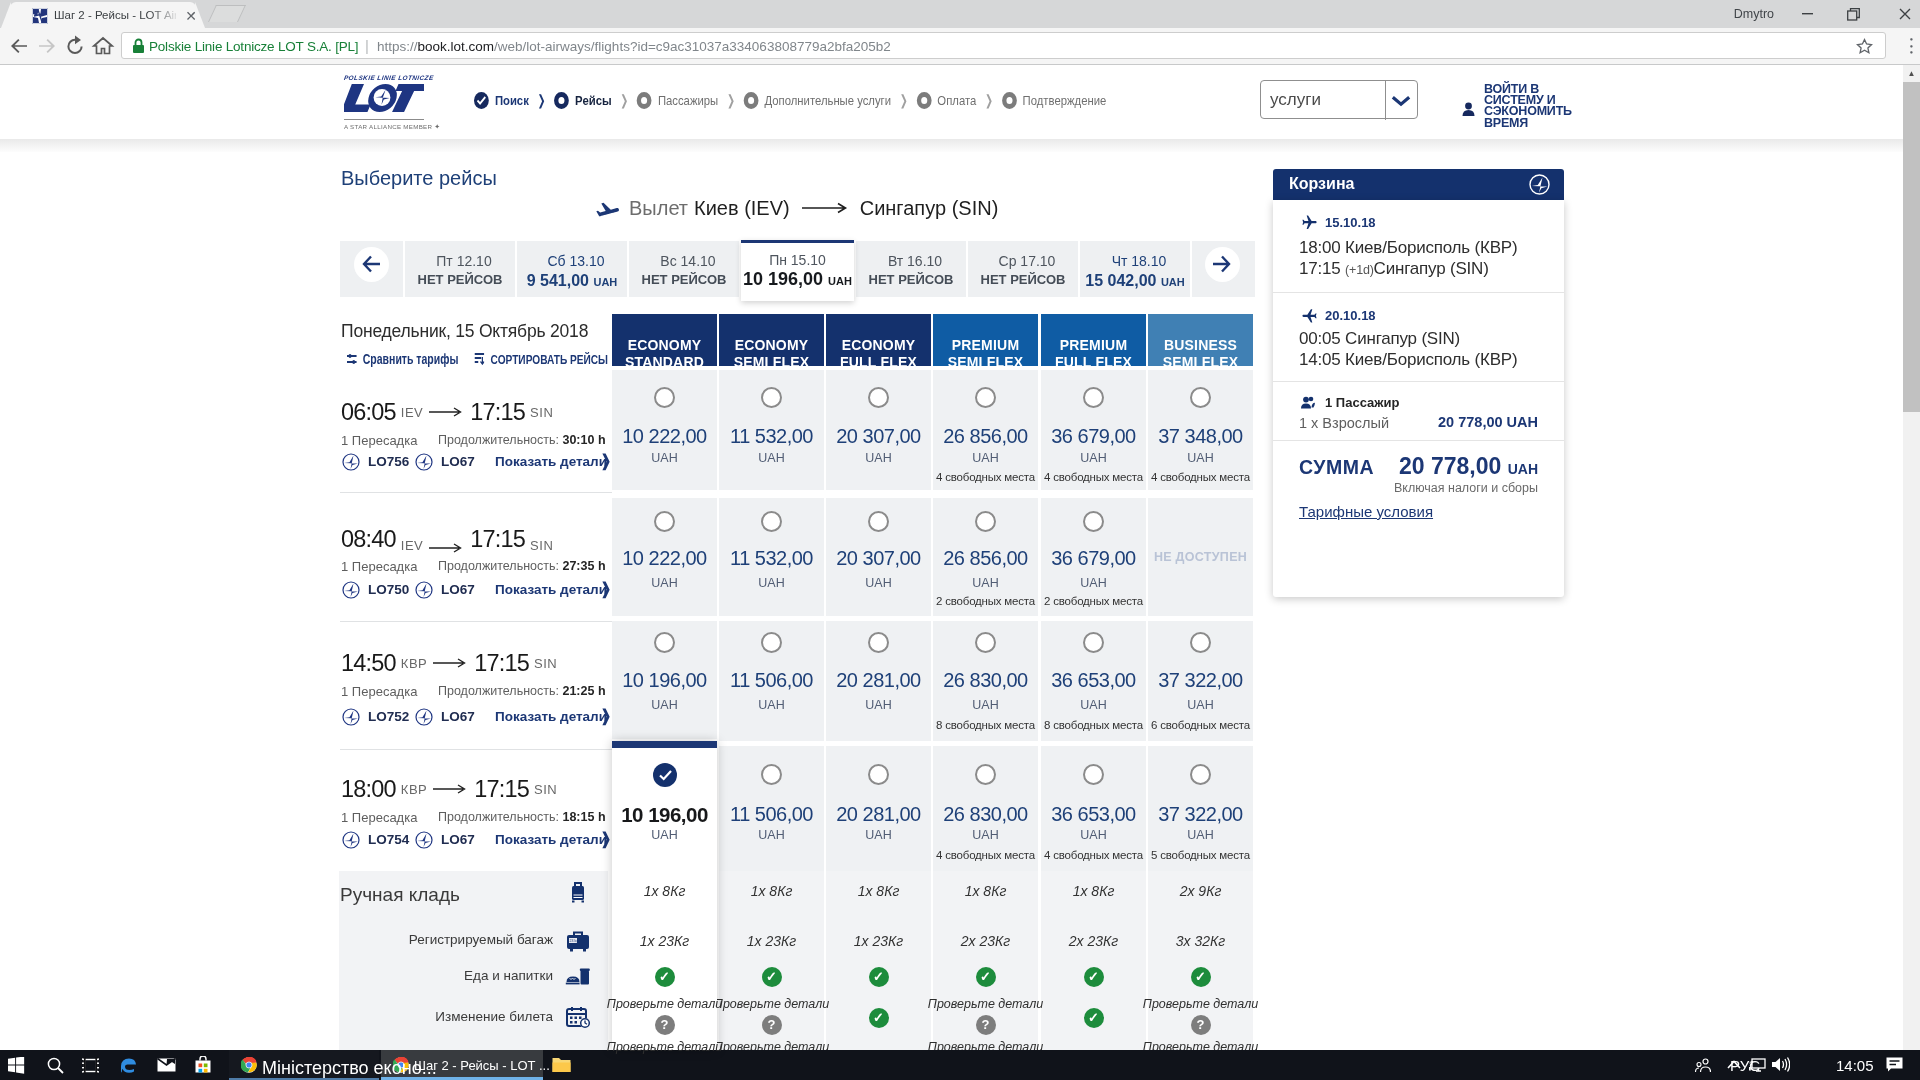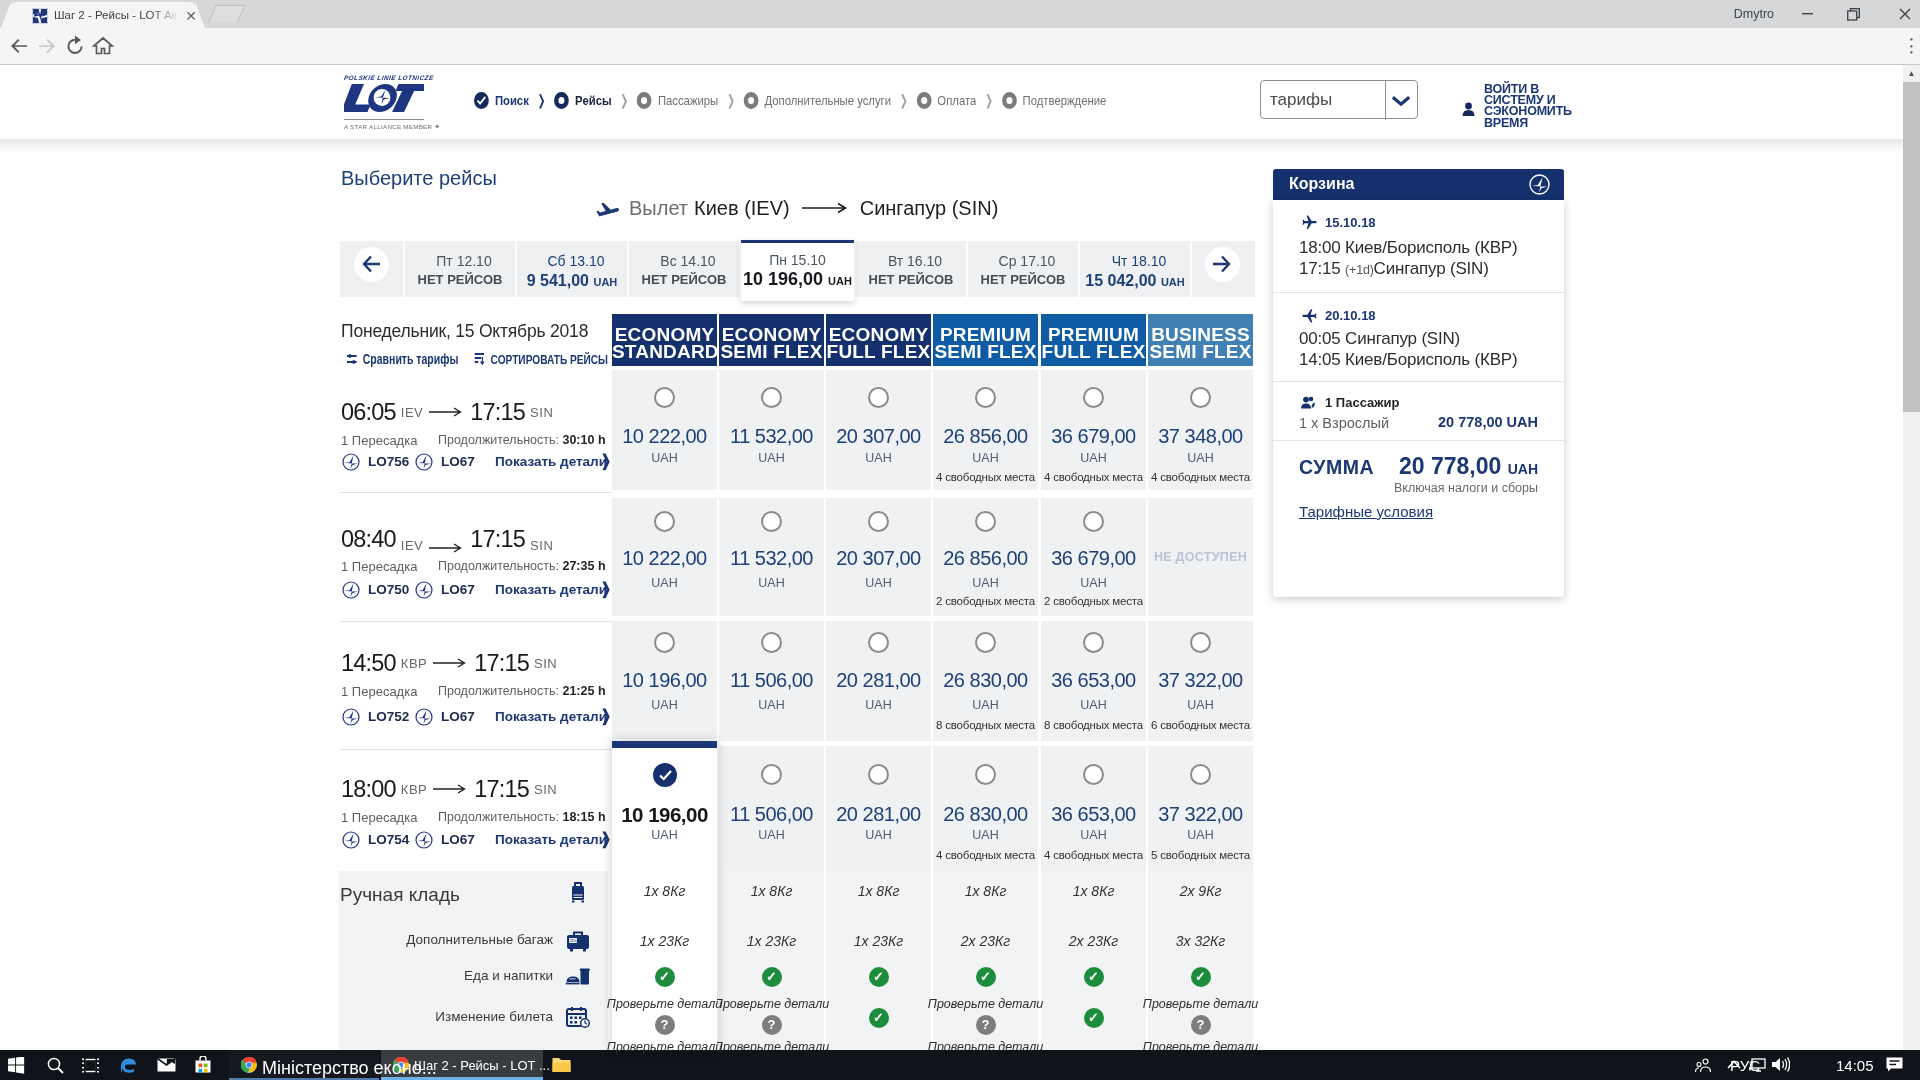--- a/index.html
+++ b/index.html
@@ -33,21 +33,21 @@
 
   
   .dcell { position:absolute; top:241px; height:56px; background:#eef0f2; text-align:center; }
   .dcell .l1 { font-size:14px; color:#4e555e; margin-top:12px;padding-left:8px; }
   .dcell .l2 { font-size:13px; font-weight:bold; color:#454d57; margin-top:3px; }
   .dcell.price .l1 { color:#1e4078; }
   .dcell.price .l2 { font-size:16px; color:#1e4078; }
   .dcell.price .l2 span { font-size:11px; }
 
   
-  .fhead { position:absolute; top:314px; width:105px; height:52px; color:#fff; font-size:19px; font-weight:bold; text-align:center; line-height:16.5px; padding-top:13px; letter-spacing:0.2px; }
+  .fhead { position:absolute; top:314px; width:105px; height:52px; color:#fff; font-size:14px; font-weight:bold; text-align:center; line-height:16.5px; padding-top:23px; letter-spacing:0.2px; }
   .hairline { position:absolute; left:340px; width:272px; height:1px; background:#e0e2e4; }
   .cellbg { position:absolute; width:105px; background:#eff1f3; }
   .pricetx { font-size:20px; color:#1e4078; text-align:center; letter-spacing:-0.5px; }
   .uah { font-size:12.5px; color:#515d74; text-align:center; }
   .seats { font-size:11.5px; color:#333; text-align:center; white-space:nowrap; letter-spacing:-0.2px; }
   .radio { width:21px; height:21px; border:2.5px solid #8b8b8b; border-radius:50%; background:#fff; margin:0 auto; }
   .gcheck { width:20px; height:20px; border-radius:50%; background:#1d8c3c; color:#fff; font-size:13px; font-weight:bold; text-align:center; line-height:20px; margin:0 auto; }
   .qmark { width:20px; height:20px; border-radius:50%; background:#7d7d7d; color:#fff; font-size:13px; font-weight:bold; text-align:center; line-height:20px; margin:0 auto; }
 
   
@@ -89,20 +89,32 @@
   <svg class="navbtn" style="left:34px" width="26" height="26" viewBox="0 0 26 26">
       <path d="M5 12.2 H17.5 L12.5 7.2 L13.8 6 L21 13 L13.8 20 L12.5 18.8 L17.5 13.8 H5 Z" fill="#c6c6c6"></path>
     </svg>
   <svg class="navbtn" style="left:62px" width="26" height="26" viewBox="0 0 26 26">
       <path d="M13 6.8 a6.6 6.6 0 1 0 6.6 6.6" fill="none" stroke="#5a5a5a" stroke-width="2"></path>
       <path d="M13 2.5 L19 6.9 L13 11.3 Z" fill="#5a5a5a"></path>
     </svg>
   <svg class="navbtn" style="left:90px" width="26" height="26" viewBox="0 0 26 26">
       <path d="M13 5 L3.8 13 h2.7 v7.5 h5 v-5 h3 v5 h5 V13 h2.7 Z" fill="none" stroke="#5a5a5a" stroke-width="1.7"></path>
     </svg>
+  <div id="omnibox">
+    <svg style="position:absolute;left:9px;top:5px" width="15" height="16" viewBox="0 0 15 16">
+        <rect x="2" y="7" width="11" height="8" rx="1" fill="#188038"></rect>
+        <path d="M4.5 7 V4.5 a3 3 0 0 1 6 0 V7" fill="none" stroke="#188038" stroke-width="1.8"></path>
+      </svg>
+    <span style="position:absolute;left:27px;top:6px;font-size:13.5px;letter-spacing:-0.2px;color:#188038">Polskie Linie Lotnicze LOT S.A. [PL]</span>
+    <span style="position:absolute;left:243px;top:4px;font-size:15px;color:#b9bcbe">|</span>
+    <span style="position:absolute;left:255px;top:6px;font-size:13.5px;color:#80868b">https://<span style="color:#202124">book.lot.com</span>/web/lot-airways/flights?id=c9ac31037a334063808779a2bfa205b2</span>
+    <svg style="position:absolute;right:12px;top:5px" width="17" height="17" viewBox="0 0 17 17">
+        <path d="M8.5 1.6 L10.6 6 L15.5 6.6 L11.9 9.9 L12.9 14.8 L8.5 12.3 L4.1 14.8 L5.1 9.9 L1.5 6.6 L6.4 6 Z" fill="none" stroke="#5f6368" stroke-width="1.3"></path>
+      </svg>
+  </div>
   <div style="position:absolute;right:6px;top:8px;width:5px;font-size:5.5px;line-height:6.5px;color:#5f6368;text-align:center">●<br>●<br>●</div>
 </div>
 
 <div id="siteheader">
 
   <div style="position:absolute;left:344px;top:9px;width:80px">
     <div style="font-size:6.4px;font-weight:bold;font-style:italic;color:#1e3582;letter-spacing:0.45px;white-space:nowrap;transform:skewX(-8deg)">POLSKIE LINIE LOTNICZE</div>
     <div style="position:relative;height:31px;margin-top:2px">
       <svg width="80" height="31" viewBox="0 0 80 31">
         <g fill="#1e3582" transform="translate(5,1) skewX(-12)">
@@ -135,21 +147,21 @@
     <span style="font-size:13px;color:#6f6f6f;margin-left:7px">Дополнительные услуги</span>
     <span class="stepchev">❯</span>
     <span class="stepcircle gring" style="flex:0 0 auto"></span>
     <span style="font-size:13px;color:#6f6f6f;margin-left:7px">Оплата</span>
     <span class="stepchev">❯</span>
     <span class="stepcircle gring" style="flex:0 0 auto"></span>
     <span style="font-size:13px;color:#6f6f6f;margin-left:7px">Подтверждение</span>
   </div>
 
   <div style="position:absolute;left:1260px;top:15px;width:158px;height:39px;border:1px solid #8f8f8f;border-radius:4px;background:#fff">
-    <span style="position:absolute;left:9px;top:9px;font-size:17px;color:#4a4a4a">тарифы</span>
+    <span style="position:absolute;left:9px;top:9px;font-size:17px;color:#4a4a4a">услуги</span>
     <span style="position:absolute;right:31px;top:0;width:1px;height:39px;background:#8f8f8f"></span>
     <svg style="position:absolute;right:6px;top:14px" width="20" height="12" viewBox="0 0 22 12">
         <path d="M2 2 L11 9.5 L20 2" stroke="#1c3775" stroke-width="3.6" fill="none"></path>
       </svg>
   </div>
 
   <svg style="position:absolute;left:1461px;top:37px" width="15" height="15" viewBox="0 0 15 15">
       <circle cx="7.5" cy="4" r="3.4" fill="#16295e"></circle>
       <path d="M1.5 14 q0 -6 6 -6 q6 0 6 6 Z" fill="#16295e"></path>
     </svg>
@@ -513,21 +525,21 @@
 <div style="position:absolute;left:340px;top:884px;width:213px;text-align:left;font-size:19px;color:#3a3a3a">Ручная кладь</div>
 <div style="position:absolute;left:565px;top:879px;width:26px;height:24px;display:flex;align-items:center;justify-content:center">
       <svg width="22" height="24" viewBox="0 0 22 24">
         <rect x="5" y="7" width="12" height="14" rx="1.5" fill="#14316d"></rect>
         <path d="M8 7 V4 h6 v3" fill="none" stroke="#14316d" stroke-width="2"></path>
         <rect x="5" y="21.5" width="2.5" height="2" fill="#14316d"></rect>
         <rect x="14.5" y="21.5" width="2.5" height="2" fill="#14316d"></rect>
         <path d="M6.5 16 h9 M6.5 18.5 h9" stroke="#fff" stroke-width="1"></path>
       </svg>
     </div>
-<div style="position:absolute;left:340px;top:932px;width:213px;text-align:right;font-size:13.5px;color:#3a3a3a">Дополнительные багаж</div>
+<div style="position:absolute;left:340px;top:932px;width:213px;text-align:right;font-size:13.5px;color:#3a3a3a">Регистрируемый багаж</div>
 <div style="position:absolute;left:565px;top:929px;width:26px;height:24px;display:flex;align-items:center;justify-content:center">
       <svg width="26" height="24" viewBox="0 0 26 24">
         <rect x="2" y="6" width="22" height="14" rx="2" fill="#14316d"></rect>
         <path d="M9 6 V3.5 h8 V6" fill="none" stroke="#14316d" stroke-width="2"></path>
         <rect x="4" y="9" width="8" height="5" fill="#fff" opacity="0.9"></rect>
         <text x="4.6" y="13" font-size="3.6" fill="#14316d" font-family="Liberation Sans, sans-serif">23 kg</text>
         <rect x="5" y="20" width="3" height="2.5" fill="#14316d"></rect>
         <rect x="18" y="20" width="3" height="2.5" fill="#14316d"></rect>
       </svg>
     </div>

